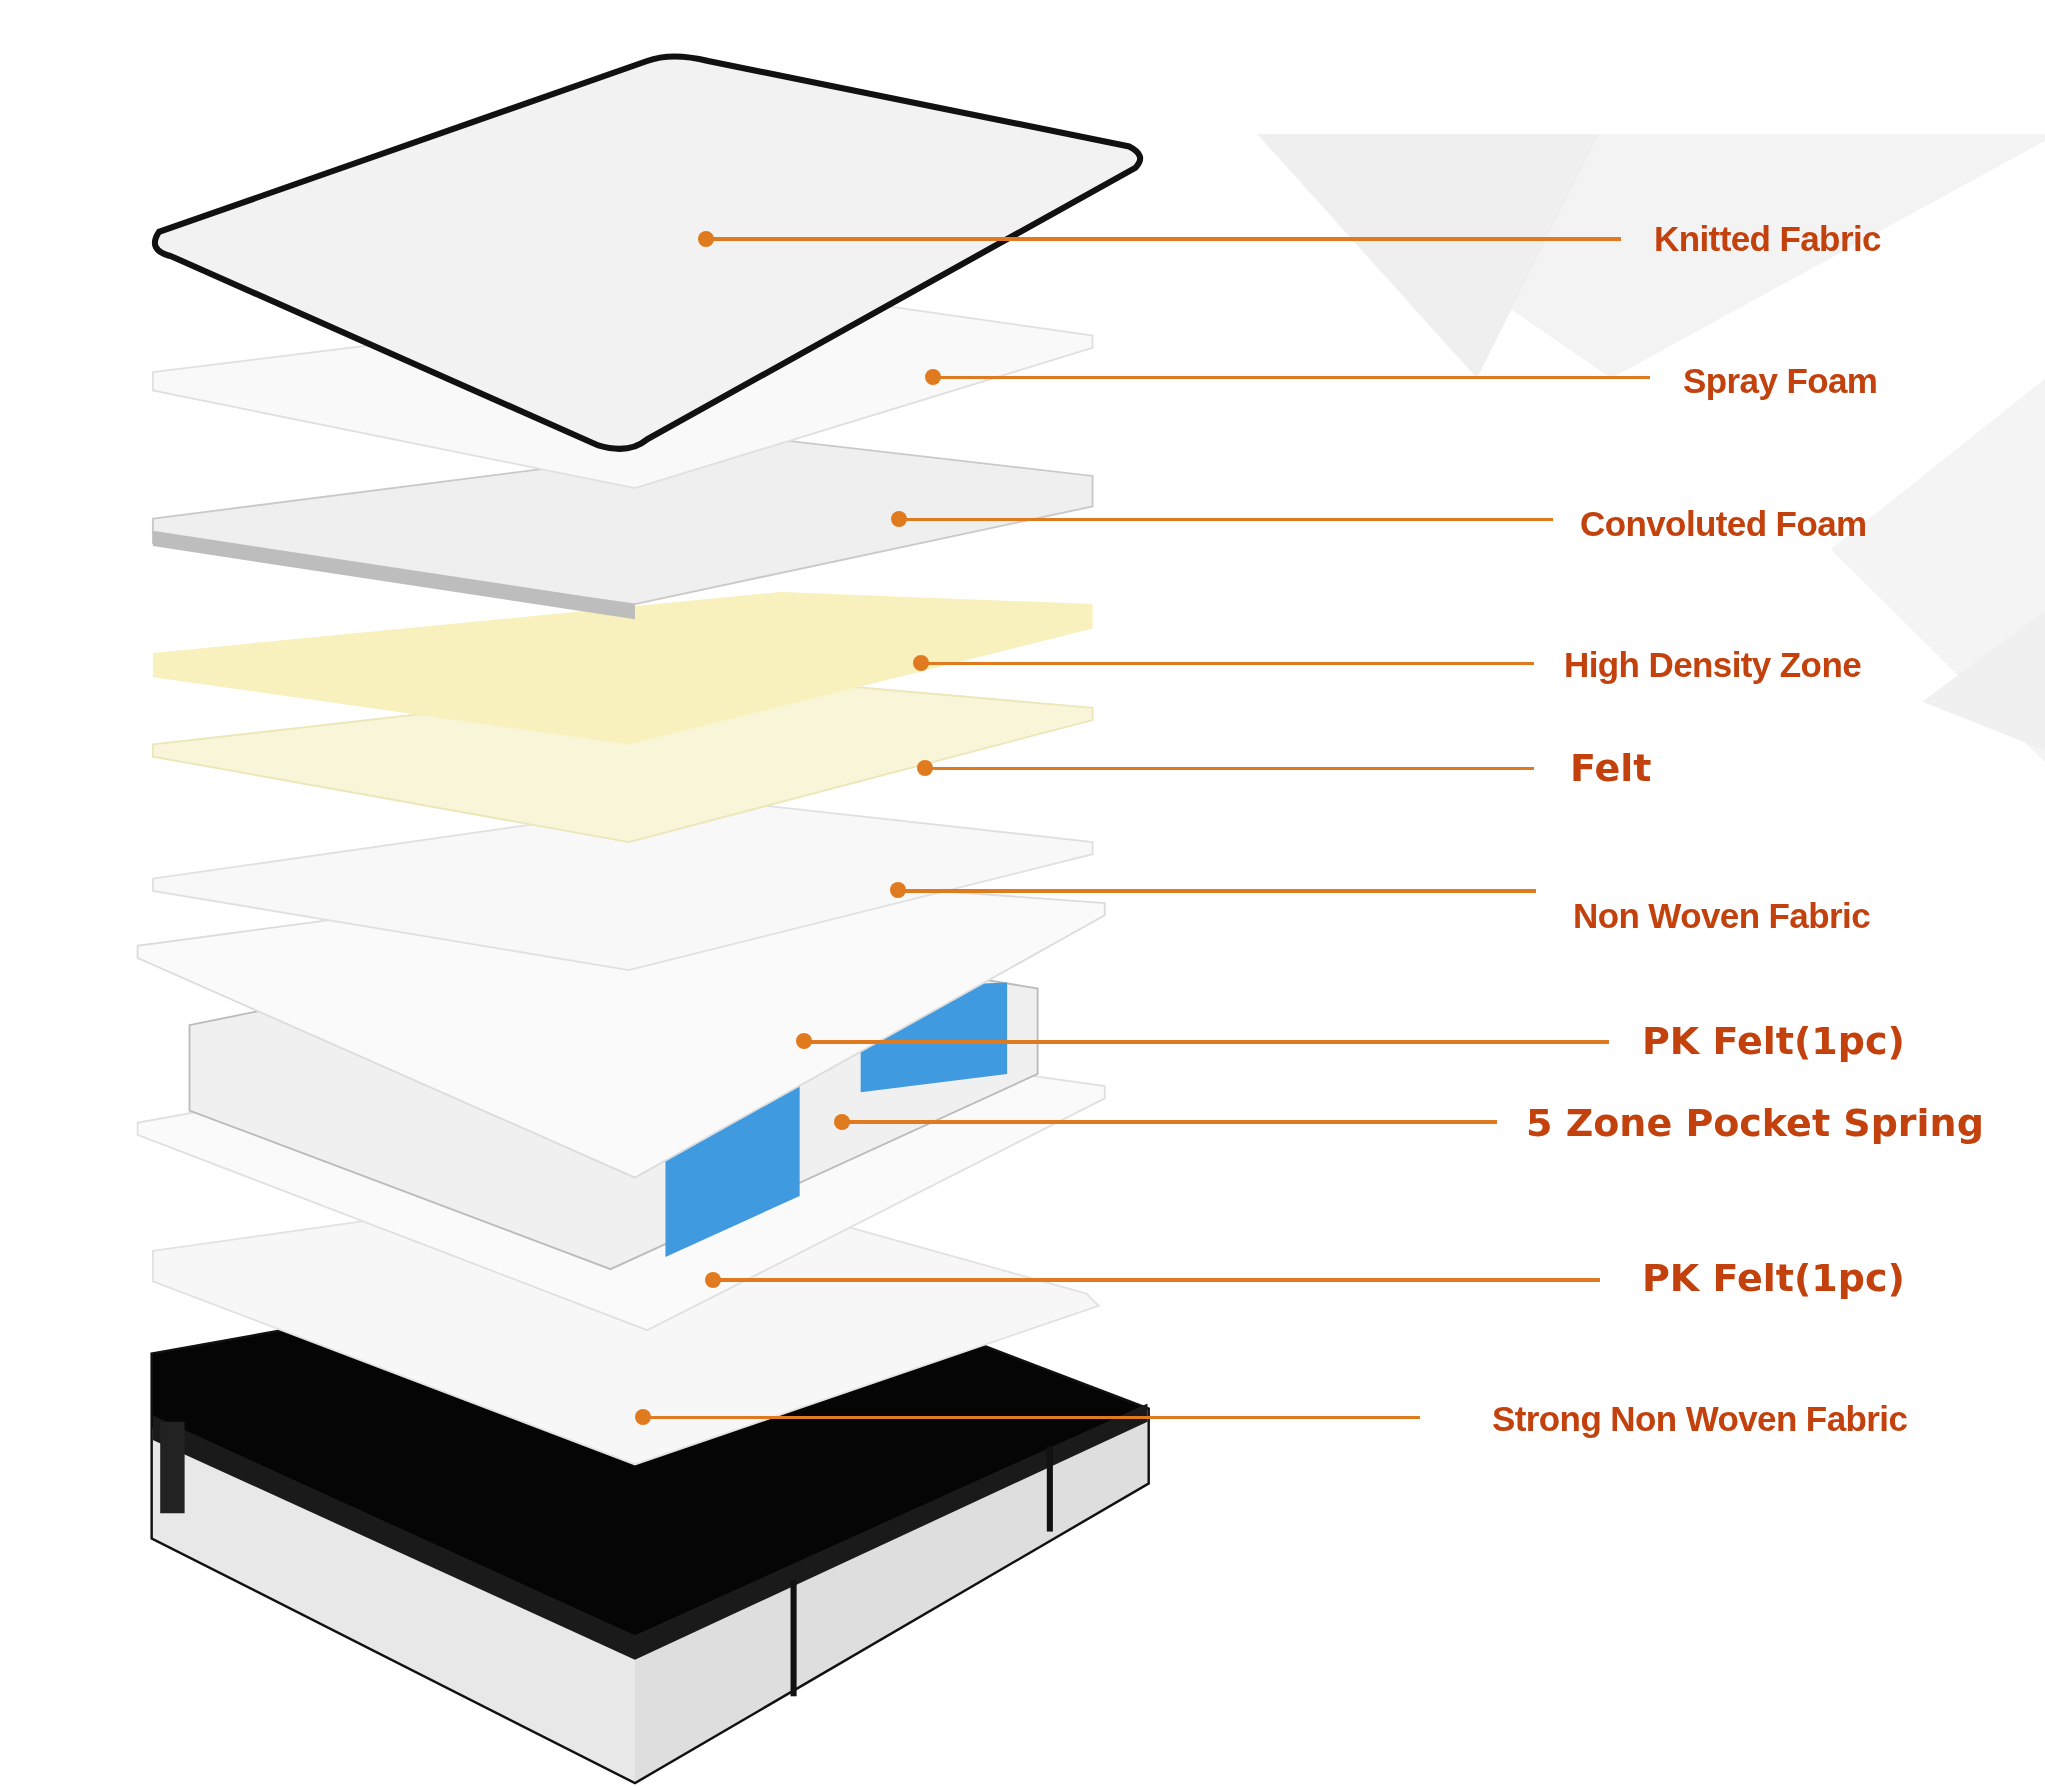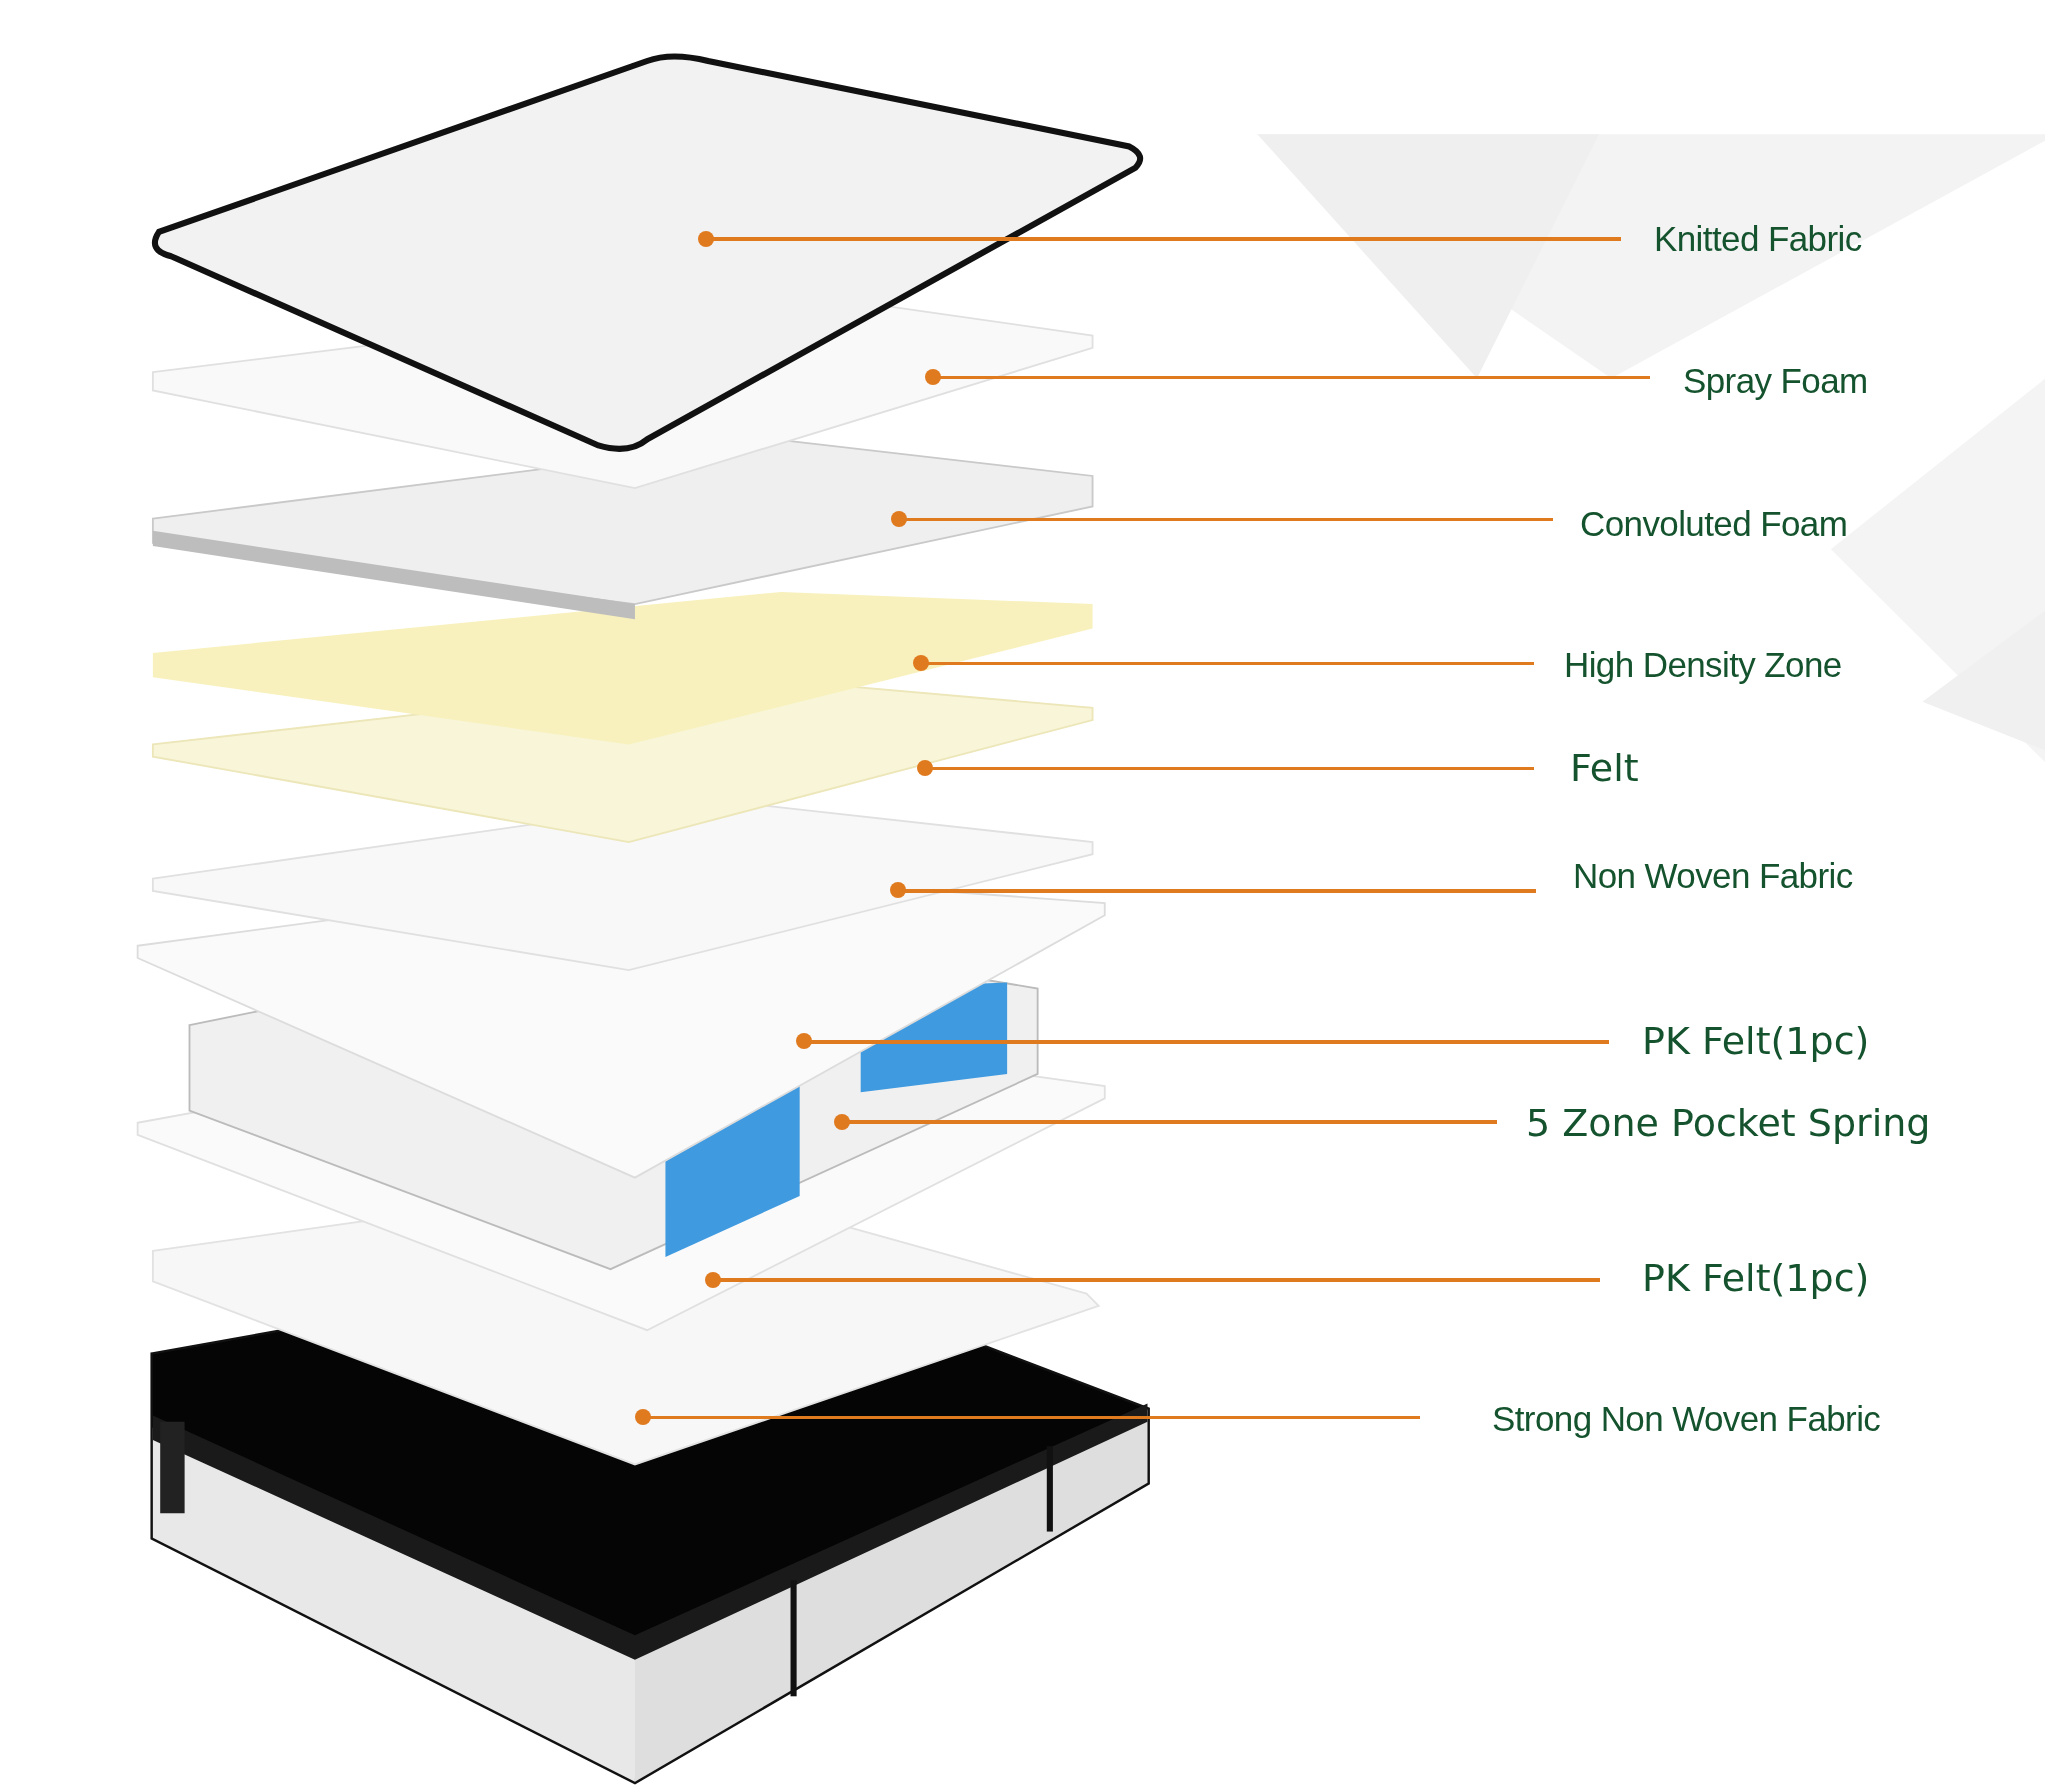--- a/index.html
+++ b/index.html
@@ -1,21 +1,21 @@
 <!DOCTYPE html>
 <html style="font-size:9.8px"><head>
 <meta charset="utf-8">
 <style>
   html,body{margin:0;padding:0;background:#fff;}
   #stage{position:relative;width:2046px;height:1786px;overflow:hidden;background:#ffffff;}
   .bgtri{position:absolute;}
   .layer{position:absolute;}
   .leader{position:absolute;height:4.3px;background:#e07a1f;}
   .dot{position:absolute;width:16px;height:16px;border-radius:50%;background:#e07a1f;}
-  .label{position:absolute;color:#14532d;white-space:nowrap;transform:translateY(-50%);}
+  .label{position:absolute;color:#c2410c;white-space:nowrap;transform:translateY(-50%);font-weight:bold;}
   .lbl-a{font-family:"Liberation Sans",sans-serif;font-size:35px;letter-spacing:-0.6px;}
   .lbl-b{font-family:"DejaVu Sans",sans-serif;font-size:38px;}
 </style>
 </head>
 <body>
 
 <div id="stage">
 
   <svg class="bgtri" width="2046" height="1786" style="left:0;top:0;" viewBox="0 0 3352 2927">
     <polygon points="2060,220 3352,220 3352,230 2640,620" fill="#f3f3f3"></polygon>
@@ -86,21 +86,21 @@
     <div class="label lbl-a" style="left:1564px;top:665px;">High Density Zone</div>
   </div>
   <div>
     <div class="leader" style="left:925px;top:767px;width:609px;height:3.1px;"></div>
     <div class="dot" style="left:917px;top:760px;"></div>
     <div class="label lbl-b" style="left:1570px;top:768px;">Felt</div>
   </div>
   <div>
     <div class="leader" style="left:898px;top:889px;width:638px;"></div>
     <div class="dot" style="left:890px;top:882px;"></div>
-    <div class="label lbl-a" style="left:1573px;top:876px;">Non Woven Fabric</div>
+    <div class="label lbl-a" style="left:1573px;top:916px;">Non Woven Fabric</div>
   </div>
   <div>
     <div class="leader" style="left:804px;top:1040px;width:805px;"></div>
     <div class="dot" style="left:796px;top:1033px;"></div>
     <div class="label lbl-b" style="left:1642px;top:1041px;">PK Felt(1pc)</div>
   </div>
   <div>
     <div class="leader" style="left:842px;top:1120px;width:655px;"></div>
     <div class="dot" style="left:834px;top:1114px;"></div>
     <div class="label lbl-b" style="left:1526px;top:1123px;text-align:right;">5 Zone Pocket Spring</div>

